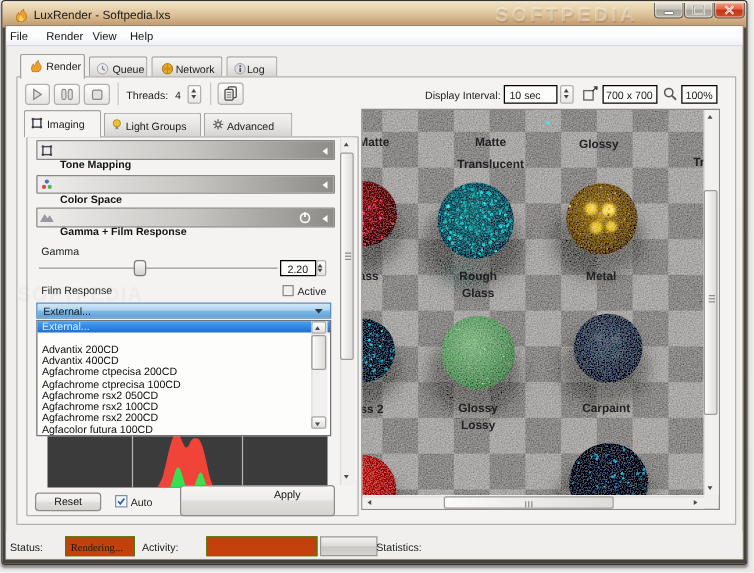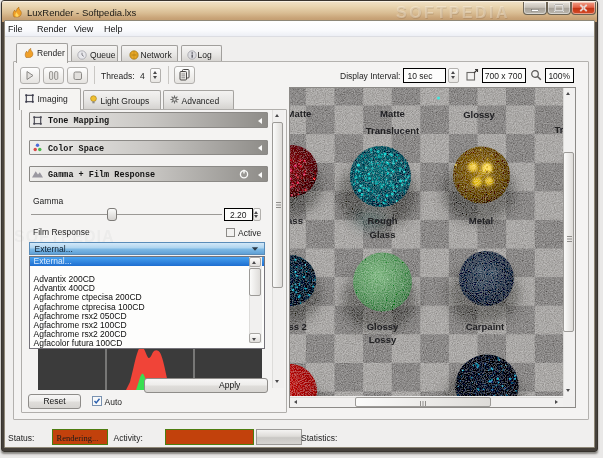--- a/index.html
+++ b/index.html
@@ -28,21 +28,21 @@
 .tbtn { position:absolute; border:1px solid #b2b0ad; border-radius:3px; background:linear-gradient(180deg,#fefefe 0,#f2f1ef 50%,#e5e3e0 100%); }
 .vsep { position:absolute; width:1px; background:#c9c7c4; }
 .lbl { position:absolute; font-size:8.5px; color:#1c1c1c; white-space:nowrap; }
 .box { position:absolute; border:1px solid #000000; background:#fdfdfc; font-size:8.5px; color:#1a1a1a; }
 .spin { position:absolute; width:11px; border:1px solid #b2b0ad; border-radius:2px; background:linear-gradient(180deg,#fdfdfd,#e8e6e3); }
 .subtab { position:absolute; font-size:8.5px; color:#222; border:1px solid #a5a3a0; border-bottom:none; border-radius:2px 2px 0 0;
   background:linear-gradient(180deg,#f3f2f1 0,#e6e5e3 55%,#d5d3d0 100%); }
 #groupbox { position:absolute; left:7px; top:47px; width:266px; height:304px; border:1px solid #b0aeab; background:#f4f3f2; border-radius:1px; }
 .sechdr { position:absolute; left:7.5px; width:238.5px; height:15.5px; border:1px solid #8b8986; border-radius:1px;
   background:linear-gradient(90deg,#efeeec 0,#c9c7c4 50%,#8e8c88 100%); }
-.sechdr b { position:absolute; left:18px; top:3px; font-size:8.5px; color:#141414;font-family:Liberation Mono, monospace; }
+.sechdr b { position:absolute; left:18px; top:13px; font-size:8.5px; color:#141414; }
 .harrow { position:absolute; right:5px; top:4.5px; width:0; height:0; border-top:3px solid transparent; border-bottom:3px solid transparent; border-right:4.5px solid #fbfbfa; }
 .sbtrack { background:#f1f0ef; border-left:1px solid #dddcda; }
 .sbthumb { position:absolute; border:1px solid #9c9a97; border-radius:2px; background:linear-gradient(90deg,#fbfbfa,#dedcd9); }
 .tri { position:absolute; width:0; height:0; left:50%; margin-left:-2.8px; }
 .triu { border-left:2.8px solid transparent; border-right:2.8px solid transparent; border-bottom:3.6px solid #4a494b; }
 .trid { border-left:2.8px solid transparent; border-right:2.8px solid transparent; border-top:3.6px solid #4a494b; }
 .tril { border-top:2.8px solid transparent; border-bottom:2.8px solid transparent; border-right:3.6px solid #4a494b; margin-left:-1.8px; }
 .trir { border-top:2.8px solid transparent; border-bottom:2.8px solid transparent; border-left:3.6px solid #4a494b; margin-left:-1.8px; }
 .btn { position:absolute; border:1px solid #8e8c89; border-radius:3px; text-align:center; font-size:8.5px; color:#111;
   background:linear-gradient(180deg,#f7f6f5 0,#eeedeb 45%,#dfddda 55%,#d6d4d1 100%); }
@@ -225,21 +225,21 @@
             <div class="abs" style="left:227.5px;top:223.5px;width:12px;height:10px;border:1px solid #a8a6a3;border-radius:2px;background:linear-gradient(180deg,#fcfcfb,#e0dedb);">
               <span class="tri trid" style="top:3.5px;"></span>
             </div>
             <div class="btn" style="left:6.5px;top:284.5px;width:53px;height:14.5px;line-height:13px;">Reset</div>
             <div class="abs" style="left:70.5px;top:286.5px;width:9.5px;height:9.5px;border:1px solid #7a92b0;background:#f8f9fa;">
               <svg width="8" height="8" viewBox="0 0 8 8" style="display:block">
                 <path d="M1.5 4 L3.2 6 L6.5 1.8" fill="none" stroke="#2a5fae" stroke-width="1.4"></path>
               </svg>
             </div>
             <span class="lbl" style="left:83.0px;top:287.0px;">Auto</span>
-            <div class="btn" style="left:122.5px;top:268px;width:123.5px;height:15px;line-height:13.5px;padding-left:48px;">Apply</div>
+            <div class="btn" style="left:122.5px;top:278px;width:123.5px;height:25px;line-height:13.5px;padding-left:48px;">Apply</div>
             <div class="abs sbtrack" style="left:250.0px;top:0.5px;width:12px;height:278px;"></div>
             <div class="abs" style="left:250.5px;top:1.0px;width:11px;height:11px;">
               <span class="tri triu" style="top:3.5px;"></span>
             </div>
             <div class="abs sbthumb" style="left:250.5px;top:12.0px;width:11px;height:166px;">
               <div style="position:absolute;left:2.5px;top:79px;width:5px;height:1px;background:#908e8b;box-shadow:0 2.5px #908e8b,0 5px #908e8b;"></div>
             </div>
             <div class="abs" style="left:250.5px;top:266.5px;width:11px;height:11px;">
               <span class="tri trid" style="top:4px;"></span>
             </div>

